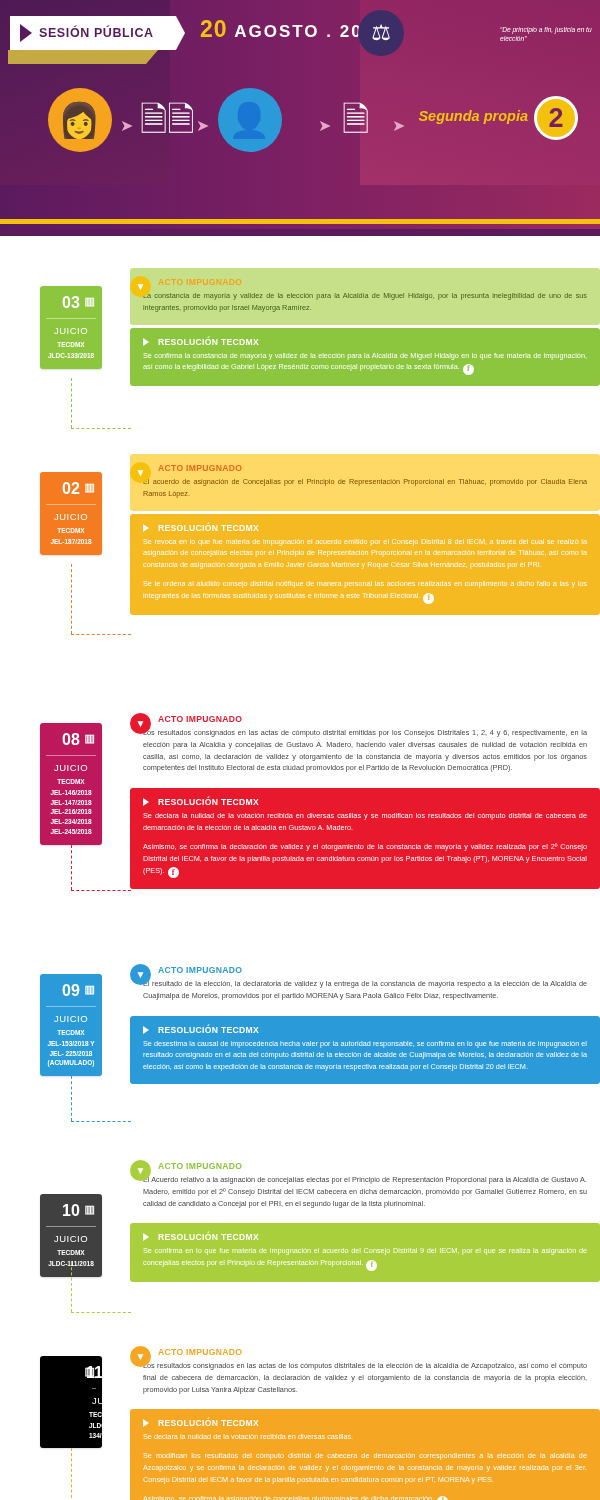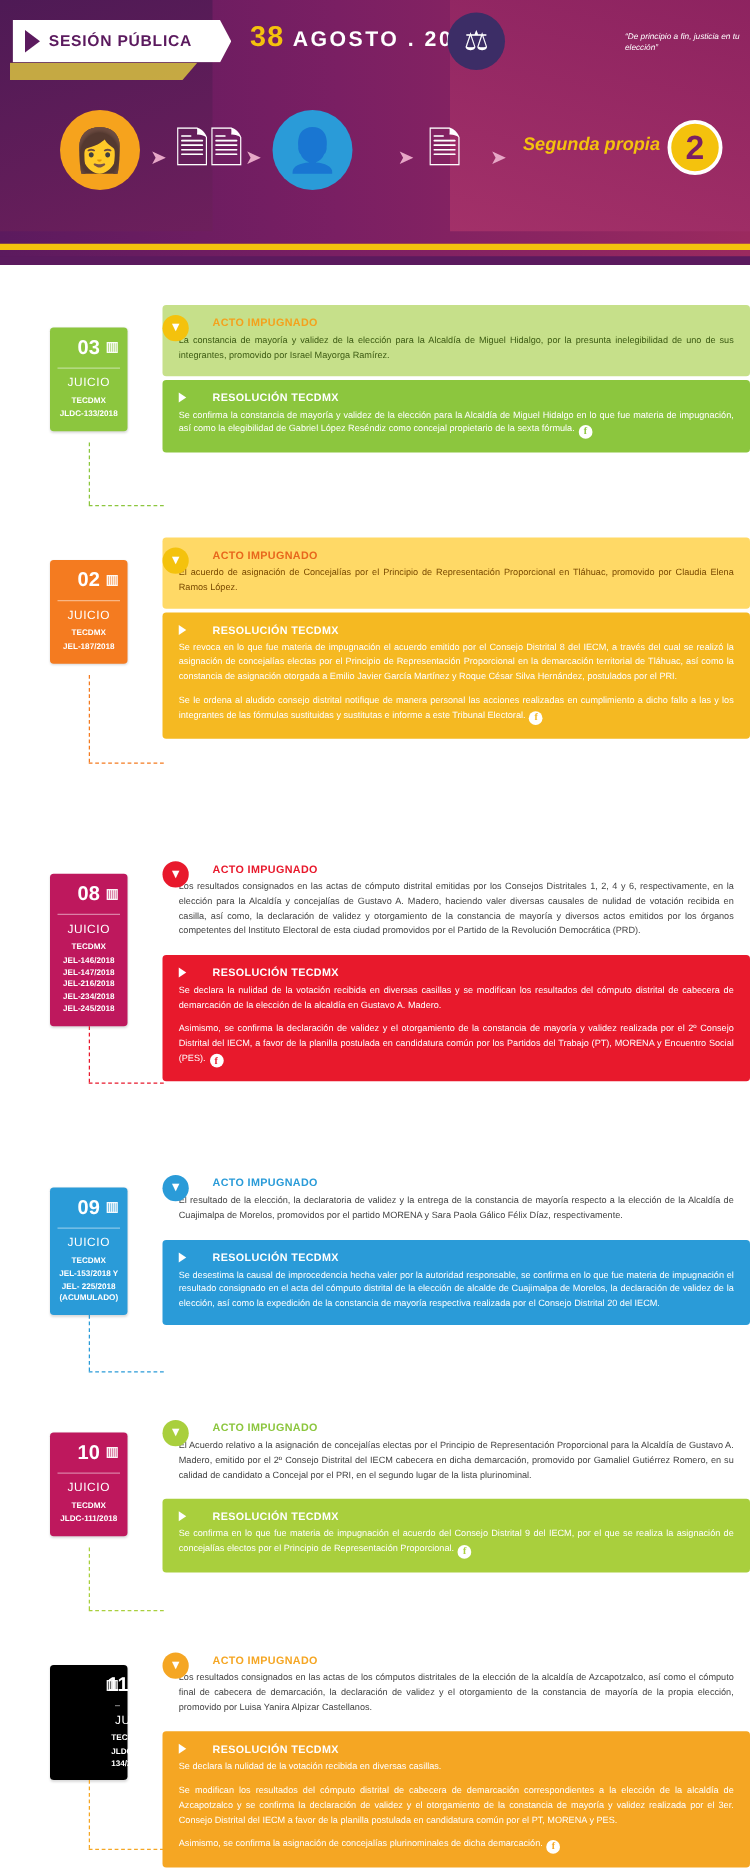--- a/index.html
+++ b/index.html
@@ -7,21 +7,21 @@
     width: 600px;
     background: #ffffff;
     font-family: "Liberation Sans", sans-serif;
     color: #333;
   }
   .page { width: 600px; position: relative; overflow: hidden; }
 
   
   .header {
     position: relative;
-    height: 212px;
+    height: 236px;
     background: linear-gradient(90deg,#5b1a5e 0%, #7a1f63 45%, #9b2a5f 100%);
     overflow: hidden;
   }
   .header-bg-l {
     position:absolute; left:0; top:0; width:170px; height:185px;
     background: linear-gradient(160deg,#4e1a55 0%,#6d1f5c 100%);
   }
   .header-bg-r {
     position:absolute; right:0; top:0; width:240px; height:185px;
     background: linear-gradient(200deg,#8b2260 0%,#a8336a 100%);
@@ -127,21 +127,21 @@
   }
 
   .chev {
     position:absolute; width:21px; height:21px; border-radius:50%;
     display:flex; align-items:center; justify-content:center; color:#fff; font-size:10px;
     z-index:3;
   }
 
   .block { position:relative; border-radius:3px; padding:9px 13px 11px 13px; margin-left:90px; }
   .block.acto { margin-bottom:3px; }
-  .blk-title { font-size:8.6px; font-weight:bold; letter-spacing:.3px; margin-bottom:3px; display:flex; align-items:center; gap:21px;}
+  .blk-title { font-size:8.6px; font-weight:bold; letter-spacing:.3px; margin-bottom:3px; display:flex; align-items:center; gap:9px;}
   .blk-title .tri {
     width:0;height:0;border-top:4px solid transparent;border-bottom:4px solid transparent;
   }
   .blk-text { font-size:7.3px; line-height:1.62; text-align:justify; }
   .blk-text + .blk-text { margin-top:7px; }
   .fb {
     display:inline-flex; align-items:center; justify-content:center;
     width:11px;height:11px;border-radius:50%;
     font-size:8px; font-weight:bold; font-family:"Liberation Serif", serif;
     vertical-align:-2px; margin-left:3px;
@@ -180,21 +180,21 @@
 
   .blue .tab { background:#2a9bd8; }
   .blue .chev { background:#2a9bd8; }
   .blue .acto { background:#ffffff; color:#444; }
   .blue .reso { background:#2a9bd8; color:#ffffff; }
   .blue .acto .blk-title { color:#2a9bd8; }
   .blue .acto .tri { border-left:6px solid #2a9bd8; }
   .blue .reso .blk-title { color:#ffffff; }
   .blue .reso .tri { border-left:6px solid #ffffff; }
 
-  .lime .tab { background:#be185d; }
+  .lime .tab { background:#404040;margin-top:24px; }
   .lime .chev { background:#a9cf3d; }
   .lime .acto { background:#ffffff; color:#444; }
   .lime .reso { background:#a9cf3d; color:#ffffff; }
   .lime .acto .blk-title { color:#8cc63e; }
   .lime .acto .tri { border-left:6px solid #8cc63e; }
   .lime .reso .blk-title { color:#ffffff; }
   .lime .reso .tri { border-left:6px solid #ffffff; }
   .lime .fb { background:#ffffff; color:#a9cf3d; }
 
   .amber .tab { background:#000000;padding-left:46px; }
@@ -223,21 +223,21 @@
     <div class="header-bg-l"></div>
     <div class="header-bg-r"></div>
 
     <div class="topbar">
       <div class="ribbon-tail"></div>
       <div class="ribbon">
         <span class="arrow"></span>
         <span class="ribbon-text">SESIÓN PÚBLICA</span>
       </div>
       <div class="date">
-        <span class="day">38</span>
+        <span class="day">20</span>
         <span class="rest">AGOSTO . 2018</span>
       </div>
       <div class="scale-icon">⚖</div>
       <div class="te-tag">“De principio a fin, justicia en tu elección”</div>
     </div>
 
     <div class="flow">
       <div class="circ c1">
           <span class="c-person">👩</span>
         </div>

